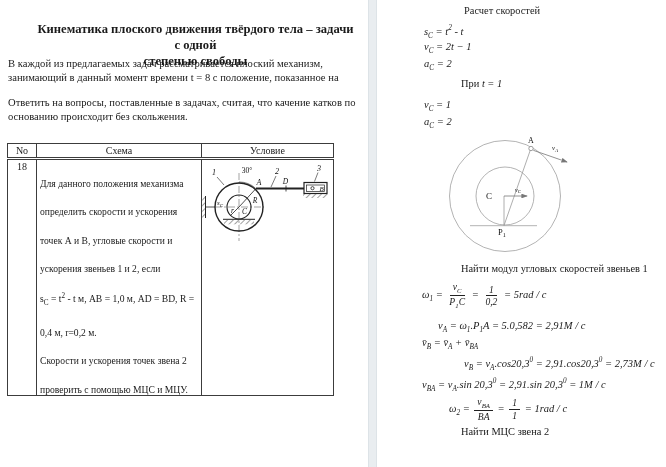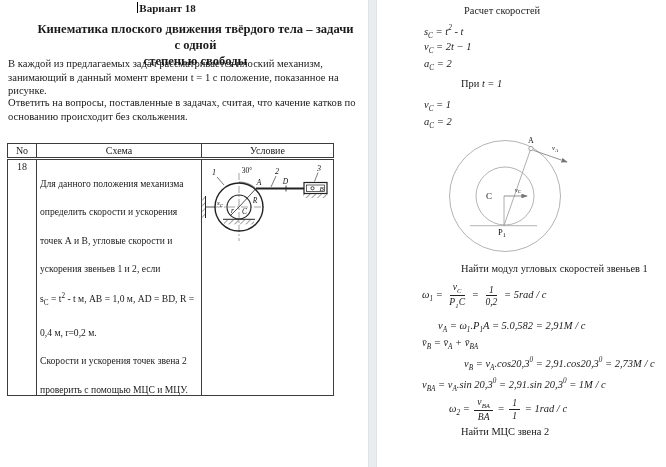--- a/index.html
+++ b/index.html
@@ -61,31 +61,29 @@
   svg text{font-family:"Liberation Serif",serif;fill:#111;}
   .it{font-style:italic;}
 </style>
 </head>
 <body>
 
 <div id="screen">
 
   <div class="page" id="left-page">
 
-    <div class="center-col" id="variant-title"><span class="caret"></span><span>Вариант 18</span></div>
 
     <div class="center-col" id="main-heading">
       <div>Кинематика плоского движения твёрдого тела – задачи с одной</div>
       <div>степенью свободы</div>
     </div>
 
     <div class="para" id="para1">
       <div>В каждой из предлагаемых задач рассматривается плоский механизм,</div>
-      <div>занимающий в данный момент времени t = 1 с положение, показанное на</div>
-      <div>рисунке.</div>
+      <div>занимающий в данный момент времени t = 8 с положение, показанное на</div>
     </div>
 
     <div class="para" id="para2">
       <div>Ответить на вопросы, поставленные в задачах, считая, что качение катков по</div>
       <div>основанию происходит без скольжения.</div>
     </div>
 
     <table id="task-table">
       <tbody>
           <tr>

